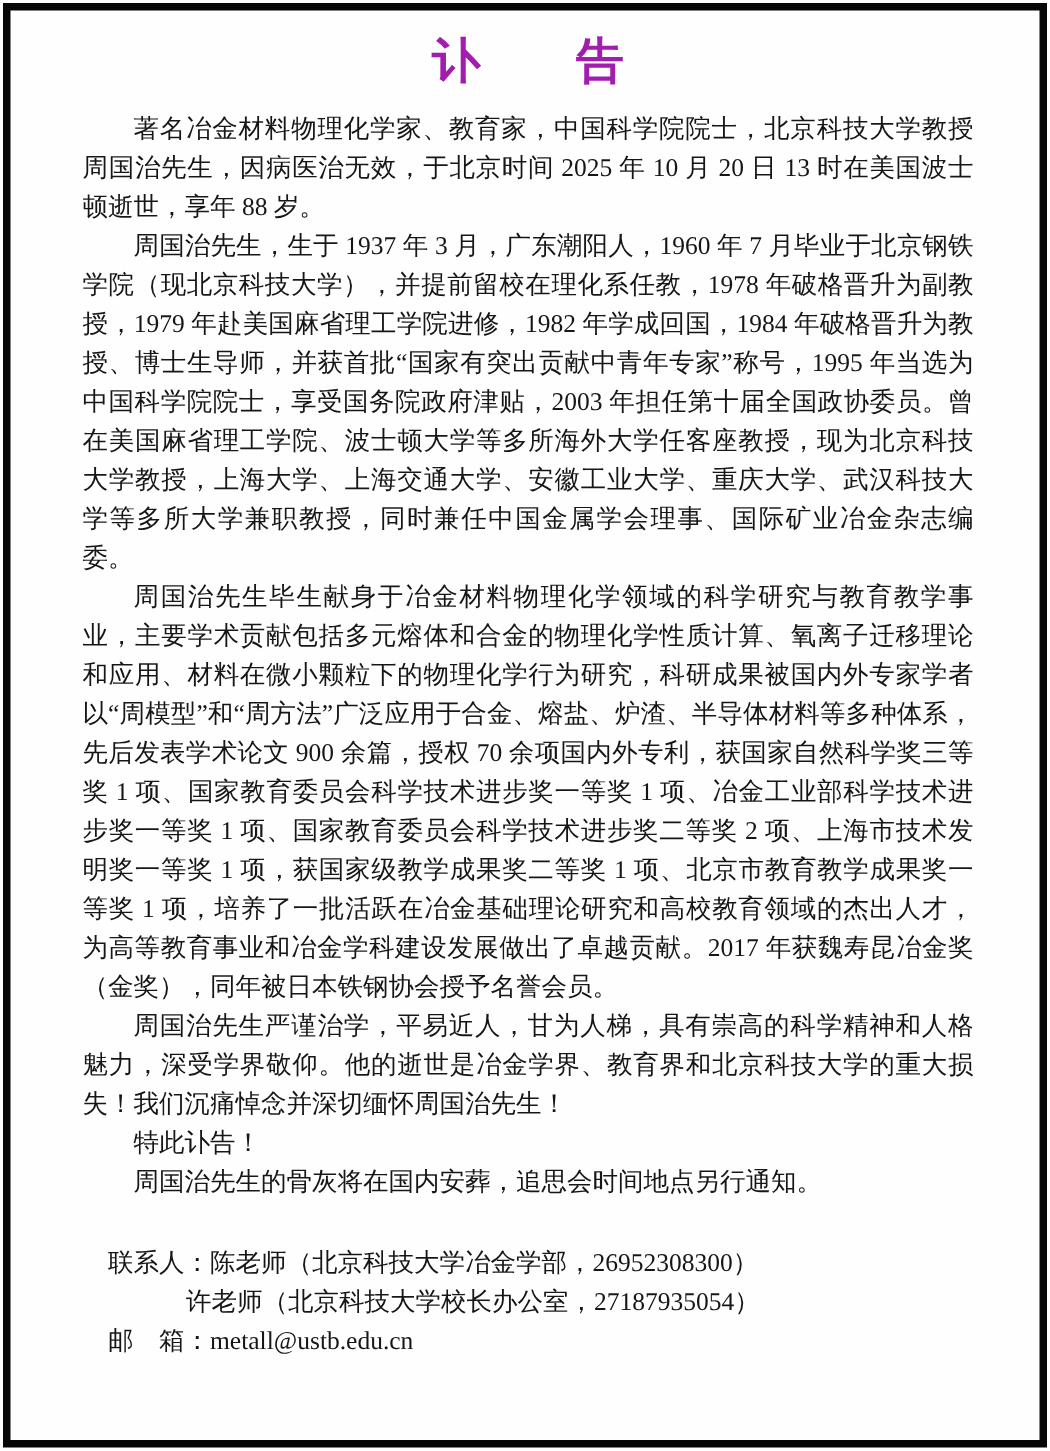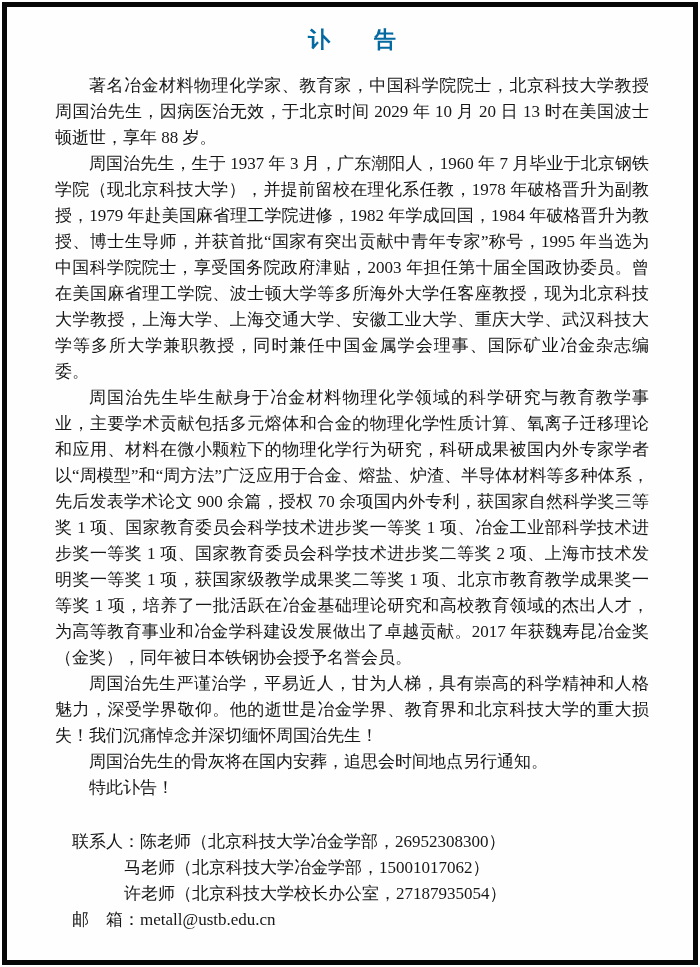--- a/index.html
+++ b/index.html
@@ -19,25 +19,25 @@
     inset: 2px;
     box-sizing: border-box;
     border: 5px solid #070707;
     background: #fefefe;
     padding: 14px 44px 0 48px;
     overflow: hidden;
   }
   .notice-title {
     margin: 0 0 14px 0;
     text-align: center;
-    font-size: 22px;
+    font-size: 32px;
     line-height: 38px;
     font-weight: 900;
     font-family: "Liberation Sans", "DejaVu Sans", sans-serif;
-    color: #0369a1;
+    color: #a21caf;
     white-space: pre;
   }
   .body-text p {
     margin: 0;
     font-size: 17px;
     line-height: 26px;
     text-align: justify;
     text-indent: 2em;
   }
   .contacts-block {
@@ -57,34 +57,31 @@
   }
 </style>
 </head>
 <body>
 
 <div class="page-frame">
 
   <h1 class="notice-title">讣　　告</h1>
 
   <div class="body-text">
-    <p>著名冶金材料物理化学家、教育家，中国科学院院士，北京科技大学教授周国治先生，因病医治无效，于北京时间 2029 年 10 月 20 日 13 时在美国波士顿逝世，享年 88 岁。</p>
+    <p>著名冶金材料物理化学家、教育家，中国科学院院士，北京科技大学教授周国治先生，因病医治无效，于北京时间 2025 年 10 月 20 日 13 时在美国波士顿逝世，享年 88 岁。</p>
     <p>周国治先生，生于 1937 年 3 月，广东潮阳人，1960 年 7 月毕业于北京钢铁学院（现北京科技大学），并提前留校在理化系任教，1978 年破格晋升为副教授，1979 年赴美国麻省理工学院进修，1982 年学成回国，1984 年破格晋升为教授、博士生导师，并获首批“国家有突出贡献中青年专家”称号，1995 年当选为中国科学院院士，享受国务院政府津贴，2003 年担任第十届全国政协委员。曾在美国麻省理工学院、波士顿大学等多所海外大学任客座教授，现为北京科技大学教授，上海大学、上海交通大学、安徽工业大学、重庆大学、武汉科技大学等多所大学兼职教授，同时兼任中国金属学会理事、国际矿业冶金杂志编委。</p>
     <p>周国治先生毕生献身于冶金材料物理化学领域的科学研究与教育教学事业，主要学术贡献包括多元熔体和合金的物理化学性质计算、氧离子迁移理论和应用、材料在微小颗粒下的物理化学行为研究，科研成果被国内外专家学者以“周模型”和“周方法”广泛应用于合金、熔盐、炉渣、半导体材料等多种体系，先后发表学术论文 900 余篇，授权 70 余项国内外专利，获国家自然科学奖三等奖 1 项、国家教育委员会科学技术进步奖一等奖 1 项、冶金工业部科学技术进步奖一等奖 1 项、国家教育委员会科学技术进步奖二等奖 2 项、上海市技术发明奖一等奖 1 项，获国家级教学成果奖二等奖 1 项、北京市教育教学成果奖一等奖 1 项，培养了一批活跃在冶金基础理论研究和高校教育领域的杰出人才，为高等教育事业和冶金学科建设发展做出了卓越贡献。2017 年获魏寿昆冶金奖（金奖），同年被日本铁钢协会授予名誉会员。</p>
     <p>周国治先生严谨治学，平易近人，甘为人梯，具有崇高的科学精神和人格魅力，深受学界敬仰。他的逝世是冶金学界、教育界和北京科技大学的重大损失！我们沉痛悼念并深切缅怀周国治先生！</p>
+    <p>特此讣告！</p>
     <p>周国治先生的骨灰将在国内安葬，追思会时间地点另行通知。</p>
-    <p>特此讣告！</p>
   </div>
 
   <div class="contacts-block">
     <div class="contact-line">
       <span class="hang">联系人：</span><span>陈老师（北京科技大学冶金学部，26952308300）</span>
-    </div>
-    <div class="contact-line contact-entry-indent">
-      <span>马老师（北京科技大学冶金学部，15001017062）</span>
     </div>
     <div class="contact-line contact-entry-indent">
       <span>许老师（北京科技大学校长办公室，27187935054）</span>
     </div>
     <div class="contact-line">
       <span class="hang">邮　箱：</span><span>metall@ustb.edu.cn</span>
     </div>
   </div>
 
 </div>

